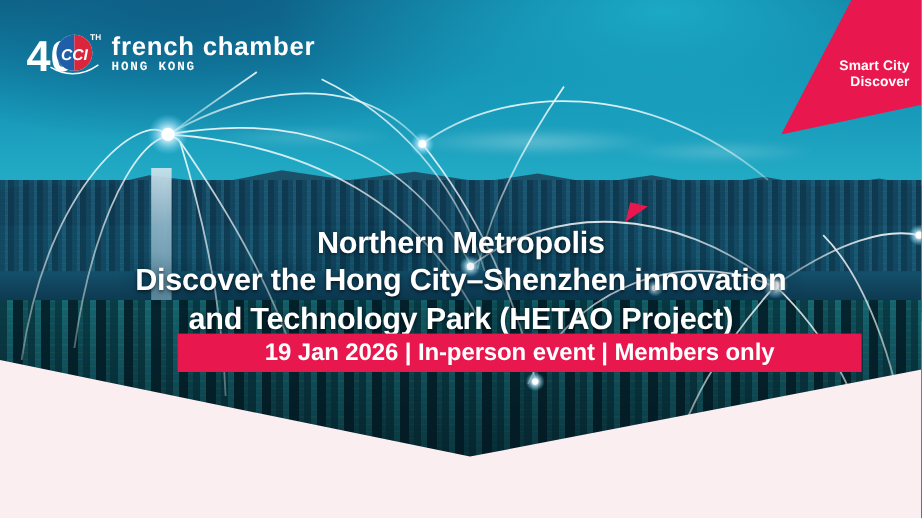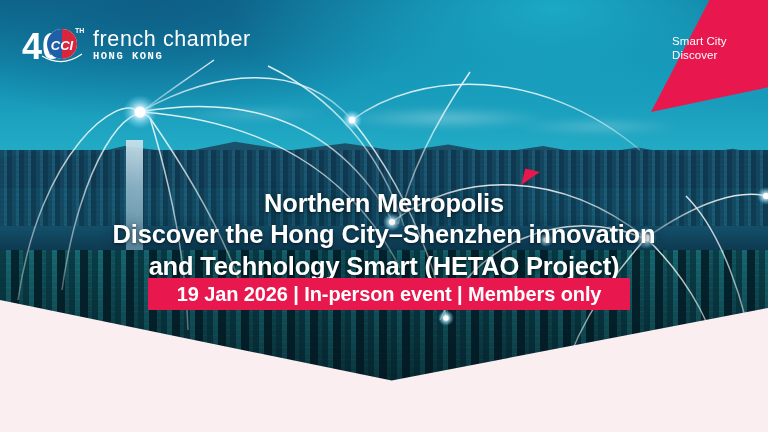--- a/index.html
+++ b/index.html
@@ -132,21 +132,21 @@
   }
   .logo-wordmark {
     display: flex;
     flex-direction: column;
     justify-content: center;
     padding-top: 2px;
   }
   .logo-main {
     color: #ffffff;
     font-size: 21.5px;
-    font-weight: 400;
+    font-weight: 700;
     letter-spacing: .6px;
     line-height: 1.05;
     white-space: nowrap;
   }
   .logo-sub {
     color: #ffffff;
     font-size: 10.5px;
     font-weight: 700;
     letter-spacing: 1.5px;
     line-height: 1.3;
@@ -155,27 +155,27 @@
   }
   .corner-badge-shape {
     position: absolute;
     right: 0; top: 0;
     width: 130px; height: 112px;
     background: #e8184e;
     clip-path: polygon(55% 0%, 100% 0%, 100% 78%, 10% 100%);
   }
   .corner-badge-text {
     position: absolute;
-    right: 10px; top: 34px;
+    right: 10px; top: 48px;
     width: 86px;
     color: #ffffff;
     font-size: 11.5px;
-    font-weight: 400;
+    font-weight: 700;
     line-height: 1.25;
-    text-align: left;
+    text-align: right;
     letter-spacing: .1px;
   }
 
   
   .headline {
     position: absolute;
     left: 0; right: 0;
     top: 176px;
     text-align: center;
     color: #ffffff;
@@ -198,21 +198,21 @@
     width: 0; height: 0;
     border-left: 15px solid #e8184e;
     border-bottom: 17px solid transparent;
     transform: rotate(14deg);
   }
 
   
   .date-bar {
     position: absolute;
     left: 148px; top: 278px;
-    width: 482px; height: 32px;
+    width: 570px; height: 32px;
     background: #e8184e;
     display: flex;
     align-items: center;
     justify-content: center;
   }
   .date-bar-text {
     color: #ffffff;
     font-size: 20px;
     font-weight: 700;
     letter-spacing: -.1px;
@@ -318,21 +318,21 @@
   <div class="corner-badge-text">
     <div>Smart City</div>
     <div>Discover</div>
   </div>
 
   <div class="map-arrow"></div>
 
   <div class="headline">
     <span class="line">Northern Metropolis</span>
     <span class="line">Discover the Hong City–Shenzhen innovation</span>
-    <span class="line">and Technology Smart (HETAO Project)</span>
+    <span class="line">and Technology Park (HETAO Project)</span>
   </div>
 
   <div class="date-bar">
     <span class="date-bar-text">19 Jan 2026 | In-person event | Members only</span>
   </div>
 
   <div class="bottom-chevron"></div>
 
 </div>
 

